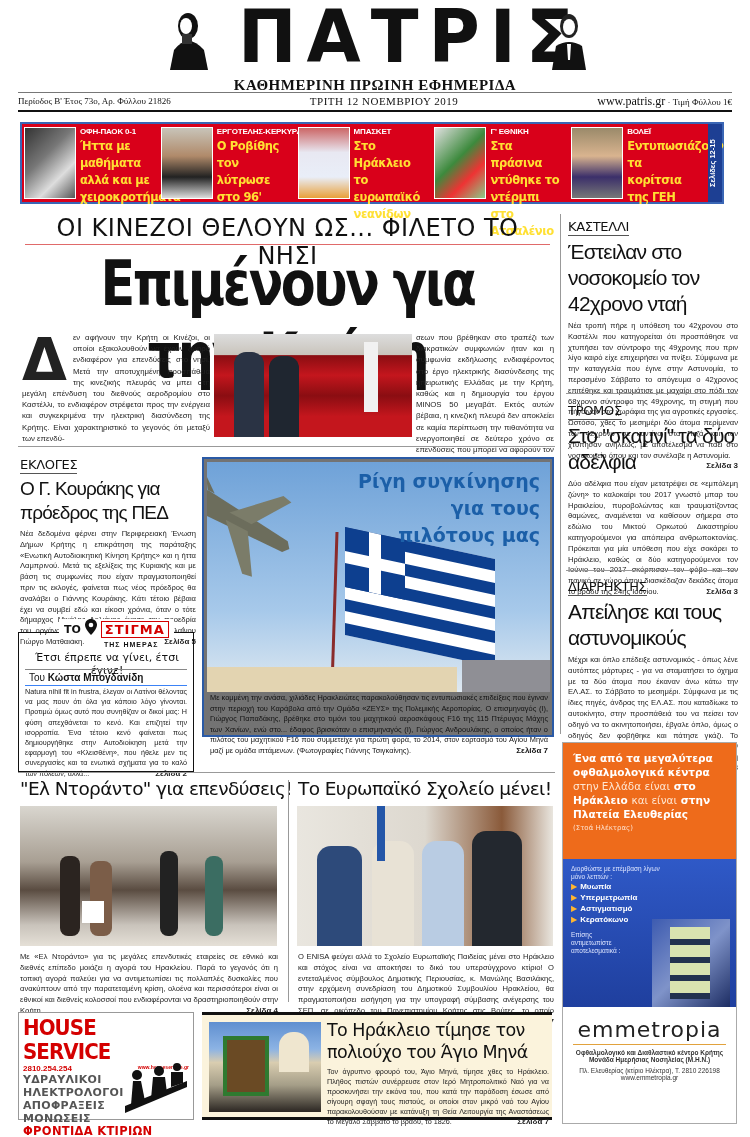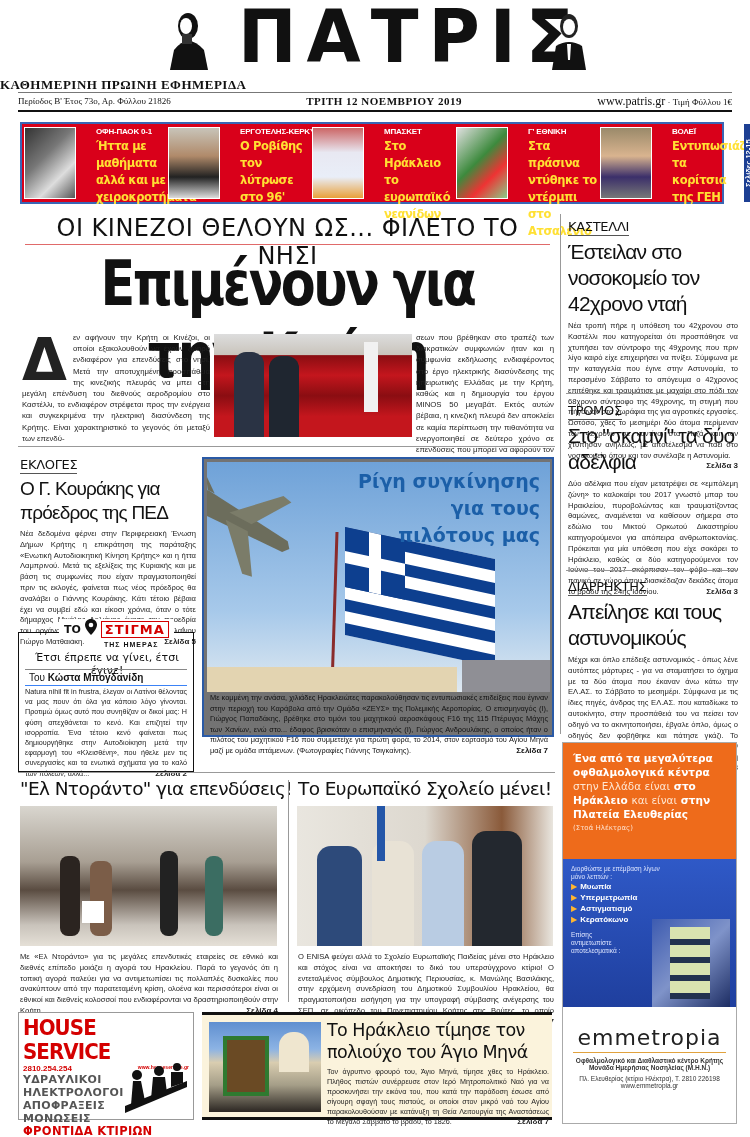--- a/index.html
+++ b/index.html
@@ -2,29 +2,29 @@
 <html><head>
 <meta charset="utf-8">
 <style>
 *{box-sizing:border-box;margin:0;padding:0}
 body{width:750px;height:1137px;background:#fff;font-family:"Liberation Sans",sans-serif;color:#111;position:relative;overflow:hidden}
 .abs{position:absolute}
 
 #masthead{left:0;top:0;width:750px;height:110px}
 .logo{position:absolute;left:238px;top:2px;width:280px;height:70px;font-family:"DejaVu Sans",sans-serif;font-weight:bold;font-size:70px;letter-spacing:10px;line-height:70px;text-align:center;color:#111;transform:scaleY(1.05)}
 .portrait{position:absolute;top:10px;width:42px;height:60px}
-.subtitle{position:absolute;left:0;width:750px;top:77px;text-align:left;font-family:"Liberation Serif",serif;font-weight:bold;font-size:13px;letter-spacing:.5px}
+.subtitle{position:absolute;left:0;width:750px;top:77px;text-align:center;font-family:"Liberation Serif",serif;font-weight:bold;font-size:15px;letter-spacing:.5px}
 .rule1{position:absolute;left:18px;right:18px;top:92px;border-top:1px solid #777}
 .infobar{position:absolute;left:18px;right:18px;top:94px;height:14px;font-family:"Liberation Serif",serif;font-size:9px;display:flex;justify-content:space-between;align-items:center}
-.infobar .date{font-weight:bold;font-size:11px;letter-spacing:.5px}
+.infobar .date{font-weight:normal;font-size:11px;letter-spacing:.5px}
 .infobar .num{font-size:12px}
 .rule2{position:absolute;left:18px;right:18px;top:110px;border-top:2px solid #111}
 
 #sports{left:20px;top:122px;width:704px;height:82px;background:#d9001a;border:2px solid #3a66b5;display:flex;padding:3px 2px}
-.sp-item{display:flex;flex:1;gap:20px}
+.sp-item{display:flex;flex:1;gap:4px}
 .sp-photo{width:52px;height:72px;flex:none;border:1px solid #fff}
 .sp-text{display:flex;flex-direction:column;width:72px}
 .sp-kicker{color:#fff;font-size:8px;font-weight:bold;margin-bottom:2px;white-space:nowrap;letter-spacing:-.2px}
 .sp-title{color:#ffe033;font-family:"DejaVu Sans",sans-serif;font-weight:bold;font-size:11.5px;line-height:17px;letter-spacing:-.4px}
 .sp-side{width:14px;flex:none;background:#1d3f93;color:#fff;font-size:7.5px;font-weight:bold;writing-mode:vertical-rl;transform:rotate(180deg);text-align:center;margin:-3px -2px -3px 0}
 
 #lead-kicker{left:25px;top:214px;width:525px;font-family:"DejaVu Sans",sans-serif;font-size:24px;letter-spacing:.5px;text-align:center;color:#111}
 .red-line{position:absolute;left:25px;top:244px;width:525px;border-top:1px solid #e06a6a}
 #lead-title{left:20px;top:248px;width:535px;height:72px;font-family:"DejaVu Sans",sans-serif;font-weight:bold;font-size:62px;line-height:72px;letter-spacing:-3px;text-align:center;transform:scaleX(.82);transform-origin:center}
 .lead-col{font-size:7.8px;line-height:11.2px;text-align:justify;color:#222}
@@ -296,20 +296,20 @@
     <div><span class="bullet">▶</span><b>Υπερμετρωπία</b></div>
     <div><span class="bullet">▶</span><b>Αστιγματισμό</b></div>
     <div><span class="bullet">▶</span><b>Κερατόκωνο</b></div>
     <div style="font-size:6.5px;line-height:8px;color:#dfe6ff;width:60px;margin-top:6px">Επίσης αντιμετωπίστε αποτελεσματικά :</div>
     <div style="position:absolute;right:6px;top:60px;width:78px;height:88px;background:linear-gradient(135deg,#3d5bb0,#7f93c9 50%,#1d2d63)">
       <div style="position:absolute;left:18px;top:8px;width:40px;height:72px;background:repeating-linear-gradient(#d8e3b0 0 12px,#22324f 12px 18px)"></div>
     </div>
   </div>
   <div style="background:linear-gradient(#1f3f9e,#304a9c);height:0"></div>
   <div class="ad-bottom">
-    <div style="font-family:'DejaVu Sans',sans-serif;font-size:22px;letter-spacing:1px;color:#222;margin-top:10px">emmetropia</div>
+    <div style="font-family:'DejaVu Sans',sans-serif;font-size:22px;letter-spacing:1px;color:#222;margin-top:2px">emmetropia</div>
     <div style="border-top:1.5px solid #e1a23d;margin:2px 10px 4px"></div>
     <div style="font-size:6.5px;font-weight:bold;color:#333">Οφθαλμολογικό και Διαθλαστικό κέντρο Κρήτης</div>
     <div style="font-size:6.5px;font-weight:bold;color:#333">Μονάδα Ημερήσιας Νοσηλείας (Μ.Η.Ν.)</div>
     <div style="font-size:6.5px;color:#333;margin-top:4px">Πλ. Ελευθερίας (κτίριο Ηλέκτρα), Τ. 2810 226198</div>
     <div style="font-size:6.5px;color:#333">www.emmetropia.gr</div>
   </div>
 </div>
 
 </body></html>

